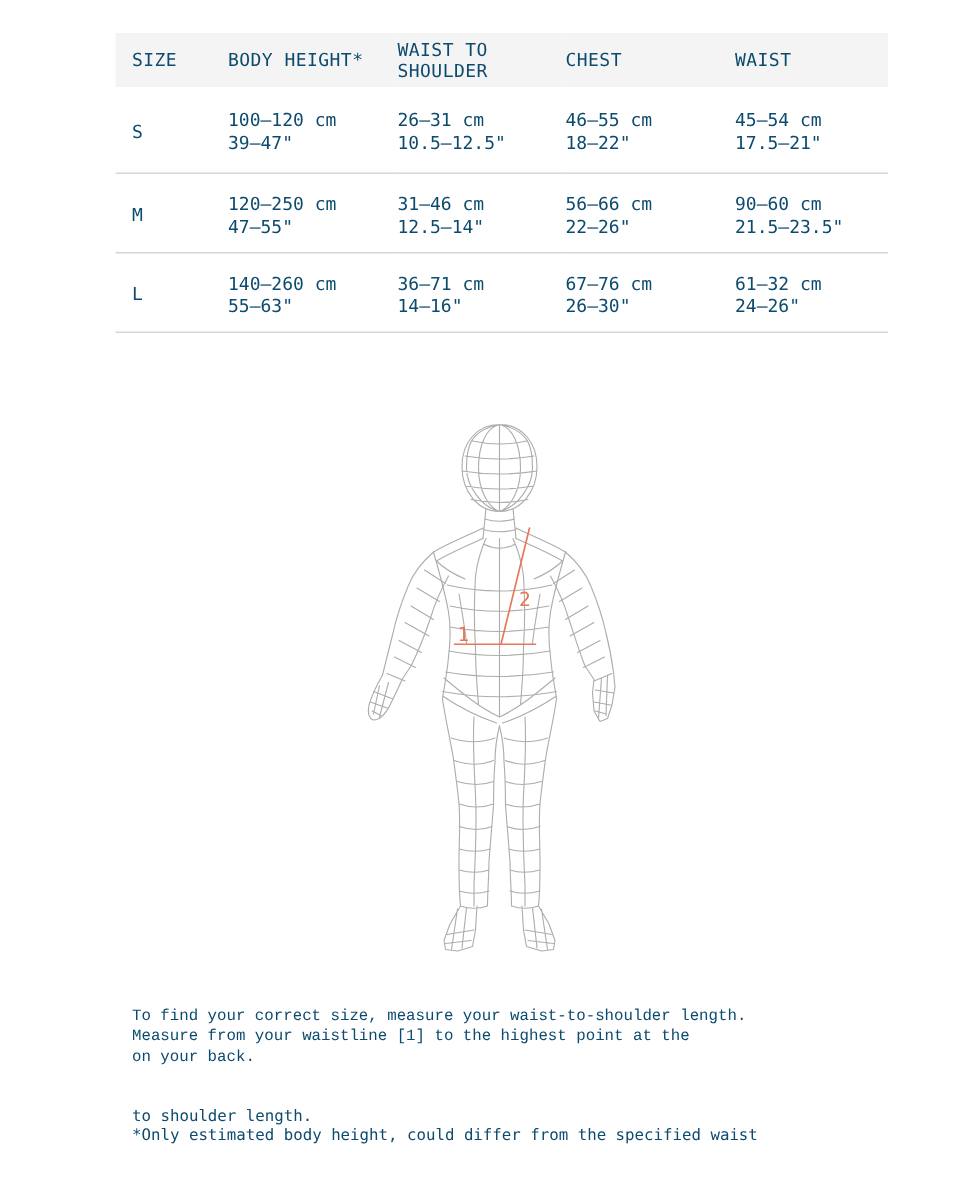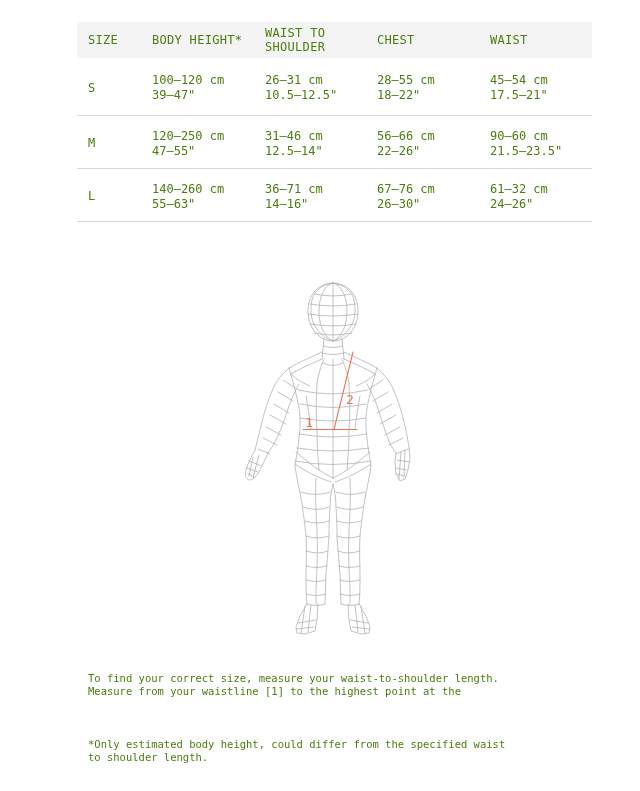--- a/index.html
+++ b/index.html
@@ -1,18 +1,18 @@
 <!DOCTYPE html>
 <html><head>
 <meta charset="utf-8">
 <style>
   html,body{margin:0;padding:0;background:#ffffff;}
   .screen{
     position:relative;width:640px;height:791px;background:#ffffff;overflow:hidden;
-    font-family:"DejaVu Sans Mono","Liberation Mono",monospace;color:#4d7c0f;
+    font-family:"DejaVu Sans Mono","Liberation Mono",monospace;color:#0c4a6e;
   }
   
   .size-table{
     position:absolute;left:77px;top:22px;width:515px;
     border-collapse:collapse;table-layout:fixed;font-size:12px;
   }
   .size-table col.c1{width:75px}
   .size-table col.c2{width:113px}
   .size-table col.c3{width:112px}
   .size-table col.c4{width:113px}
@@ -26,21 +26,21 @@
     vertical-align:middle;height:49px;padding:3px 8px 0 0;
     border-bottom:1px solid #D6D6D6;line-height:15px;
   }
   .size-table tbody tr:first-child td{height:54px}
   
   .figure-svg{position:absolute;left:0;top:0;width:640px;height:791px;}
   .wire{fill:none;stroke-width:0.75;stroke-linecap:round;stroke-linejoin:round;}
   .marker-lines{fill:none;stroke-width:1.1;stroke-linecap:round;}
   .marker-digit{font-size:13px;font-family:"DejaVu Sans Mono","Liberation Mono",monospace;}
   
-  .instructions{position:absolute;left:88px;top:672px;font-size:10.5px;line-height:13.4px;}
+  .instructions{position:absolute;left:88px;top:672px;font-size:10.5px;line-height:13.4px;font-family:Liberation Mono, monospace;}
   .footnote{position:absolute;left:88px;top:738px;font-size:10.5px;line-height:13.4px;}
 </style>
 </head>
 <body>
 
 <div class="screen">
 
   <table class="size-table">
     <colgroup>
         <col class="c1">
@@ -63,21 +63,21 @@
         <td>S</td>
         <td>
           <div>100–120 cm</div>
           <div>39–47"</div>
         </td>
         <td>
           <div>26–31 cm</div>
           <div>10.5–12.5"</div>
         </td>
         <td>
-          <div>28–55 cm</div>
+          <div>46–55 cm</div>
           <div>18–22"</div>
         </td>
         <td>
           <div>45–54 cm</div>
           <div>17.5–21"</div>
         </td>
       </tr>
       <tr>
         <td>M</td>
         <td>
@@ -136,20 +136,21 @@
     </g>
     <g fill="#E8765A">
       <text class="marker-digit" x="305" y="427">1</text>
       <text class="marker-digit" x="346" y="404">2</text>
     </g>
   </svg>
 
   <div class="instructions">
     <div>To find your correct size, measure your waist-to-shoulder length.</div>
     <div>Measure from your waistline [1] to the highest point at the</div>
+    <div>on your back.</div>
   </div>
 
   <div class="footnote">
+    <div>to shoulder length.</div>
     <div>*Only estimated body height, could differ from the specified waist</div>
-    <div>to shoulder length.</div>
   </div>
 
 </div>
 
 </body></html>

